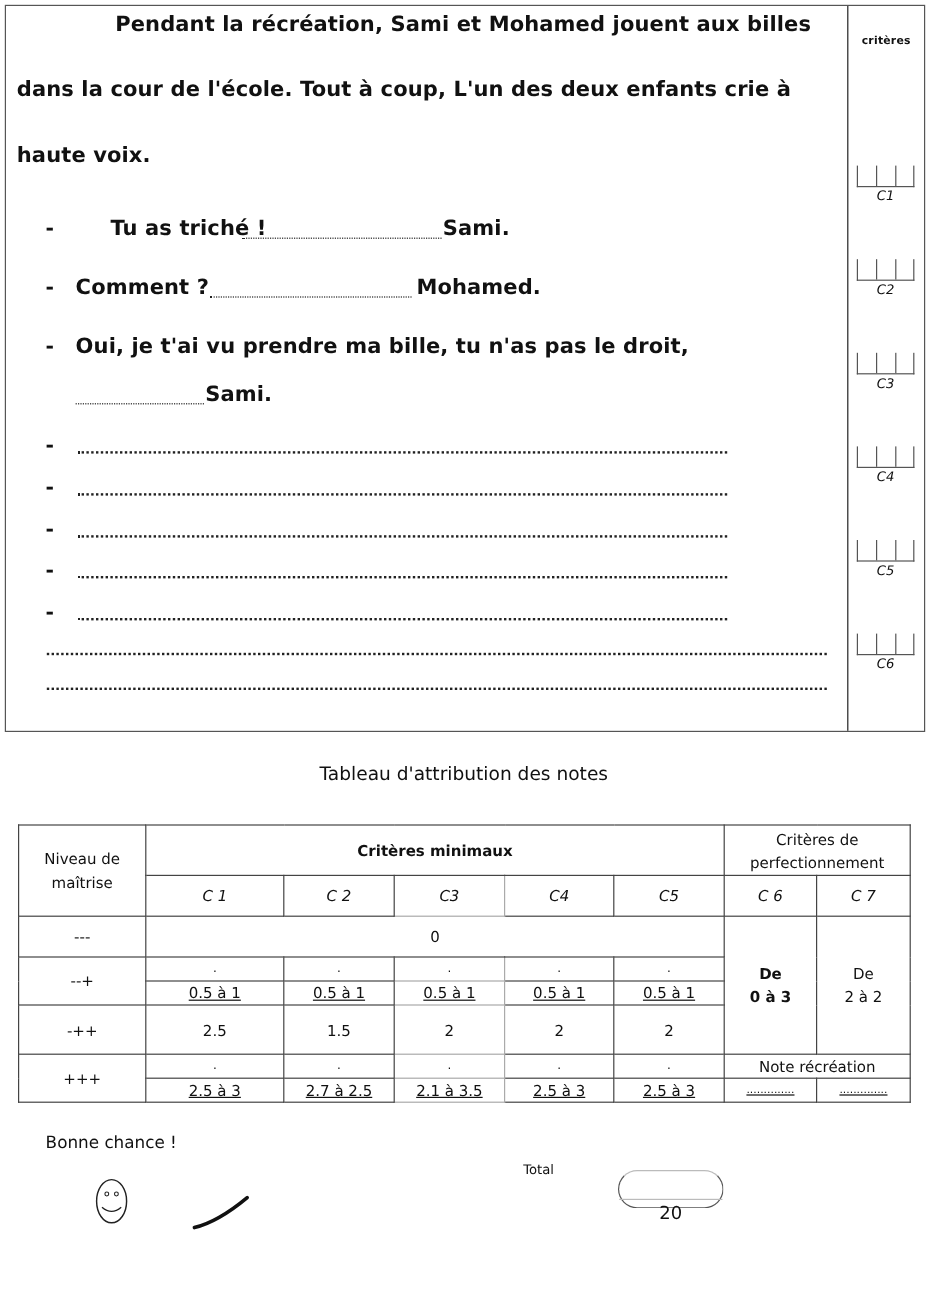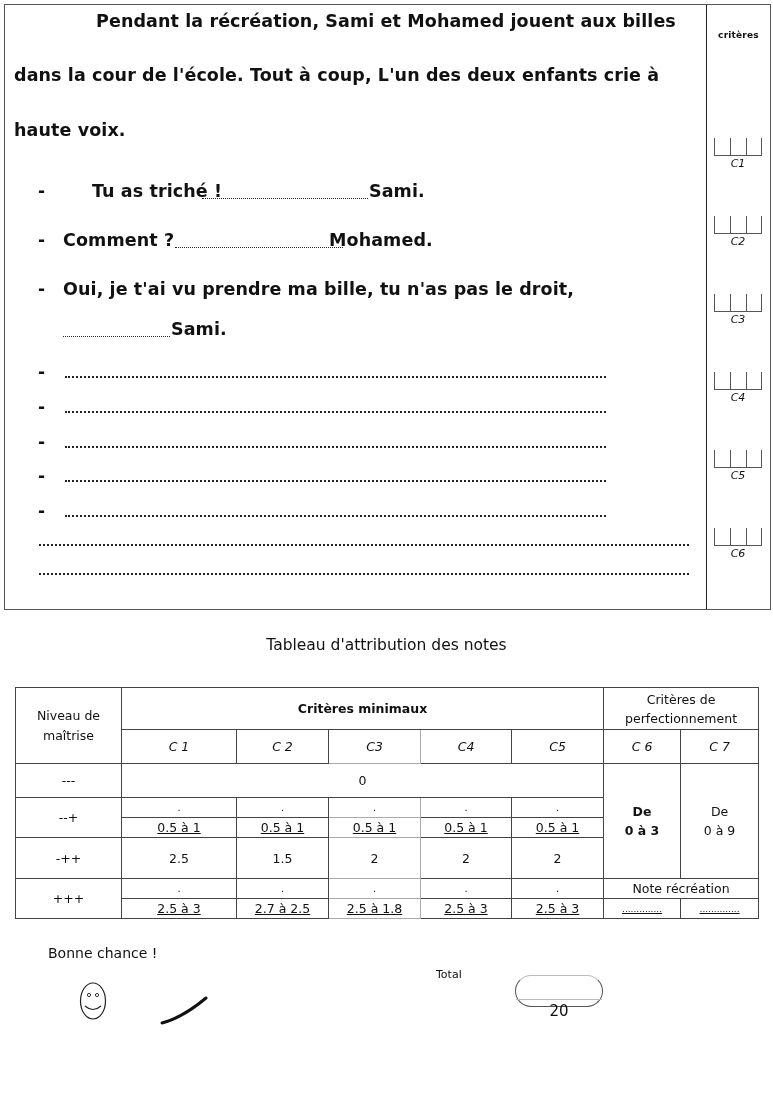--- a/index.html
+++ b/index.html
@@ -56,21 +56,21 @@
       padding: 0;
     }
     table.grades td.light { border-color: #aaa; }
     .hdr-bold { font-weight: bold; font-size: 12.5px; }
     .ital { font-style: italic; }
     .dot-cell { height: 20px; font-size: 10px; line-height: 14px; }
     .range-cell { height: 20px; font-size: 12.5px; text-decoration: underline; }
     .note-dots { font-size: 9px; letter-spacing: 0; }
 
     
-    .bonne { position: absolute; left: 48px; top: 945px; font-size: 14px; }
+    .bonne { position: absolute; left: 38px; top: 945px; font-size: 14px; }
     .smiley { position: absolute; left: 74px; top: 981px; }
     .pen { position: absolute; left: 160px; top: 996px; }
     .total-label { position: absolute; left: 436px; top: 968px; font-size: 11px; }
     .total-box {
       position: absolute; left: 515px; top: 975px; width: 88px; height: 32px;
       border-left: 1px solid #555; border-right: 1px solid #555; border-bottom: 1px solid #555;
       border-top: 1px solid #bbb;
       border-radius: 16px;
     }
     .total-box .mid { position: absolute; left: 0; top: 23px; width: 100%; height: 0; border-top: 1px solid #bbb; }
@@ -86,21 +86,21 @@
   <div class="txt" style="left:9px; top:115px;">haute voix.</div>
 
   <div class="dash" style="left:33px; top:176px;">-</div>
   <div class="txt" style="left:58px; top:176px;margin-left:29px;">Tu as triché ! </div>
   <div class="dots" style="left:197px; top:193px; width:166px; border-top-width:1.5px;"></div>
   <div class="txt" style="left:364px; top:176px;">Sami.</div>
 
   <div class="dash" style="left:33px; top:225px;">-</div>
   <div class="txt" style="left:58px; top:225px;">Comment ? </div>
   <div class="dots" style="left:170px; top:242px; width:168px; border-top-width:1.5px;"></div>
-  <div class="txt" style="left:324px; top:225px;">Mohamed.</div>
+  <div class="txt" style="left:342px; top:225px;">Mohamed.</div>
 
   <div class="dash" style="left:33px; top:274px;">-</div>
   <div class="txt" style="left:58px; top:274px;">Oui, je t'ai vu prendre ma bille, tu n'as pas le droit,</div>
 
   <div class="dots" style="left:58px; top:331px; width:107px; border-top-width:1.5px;"></div>
   <div class="txt" style="left:166px; top:314px;">Sami.</div>
 
   <div class="dash" style="left:33px; top:357px;">-</div>
   <div class="dots" style="left:60px; top:371px; width:541px;"></div>
   <div class="dash" style="left:33px; top:392px;">-</div>
@@ -194,21 +194,21 @@
 
   <tr style="height:34px;">
     <td>---</td>
     <td colspan="5">0</td>
     <td rowspan="4" style="line-height:19px; font-weight:bold;">
       <div>De</div>
       <div>0 à 3</div>
     </td>
     <td rowspan="4" style="line-height:19px;">
       <div>De</div>
-      <div>0 à 9</div>
+      <div>2 à 2</div>
     </td>
   </tr>
 
   <tr>
     <td rowspan="2">--+</td>
     <td class="dot-cell">.</td>
     <td class="dot-cell">.</td>
     <td class="dot-cell light">.</td>
     <td class="dot-cell">.</td>
     <td class="dot-cell">.</td>
@@ -235,21 +235,21 @@
     <td class="dot-cell">.</td>
     <td class="dot-cell">.</td>
     <td class="dot-cell light">.</td>
     <td class="dot-cell">.</td>
     <td class="dot-cell">.</td>
     <td colspan="2" class="dot-cell" style="font-size:12.5px;">Note récréation</td>
   </tr>
   <tr>
     <td class="range-cell">2.5 à 3</td>
     <td class="range-cell">2.7 à 2.5</td>
-    <td class="range-cell light">2.5 à 1.8</td>
+    <td class="range-cell light">2.1 à 3.5</td>
     <td class="range-cell">2.5 à 3</td>
     <td class="range-cell">2.5 à 3</td>
     <td class="range-cell note-dots">..............</td>
     <td class="range-cell note-dots">..............</td>
   </tr>
 </tbody>
   </table>
 
 <div class="bonne">Bonne chance !</div>
 

